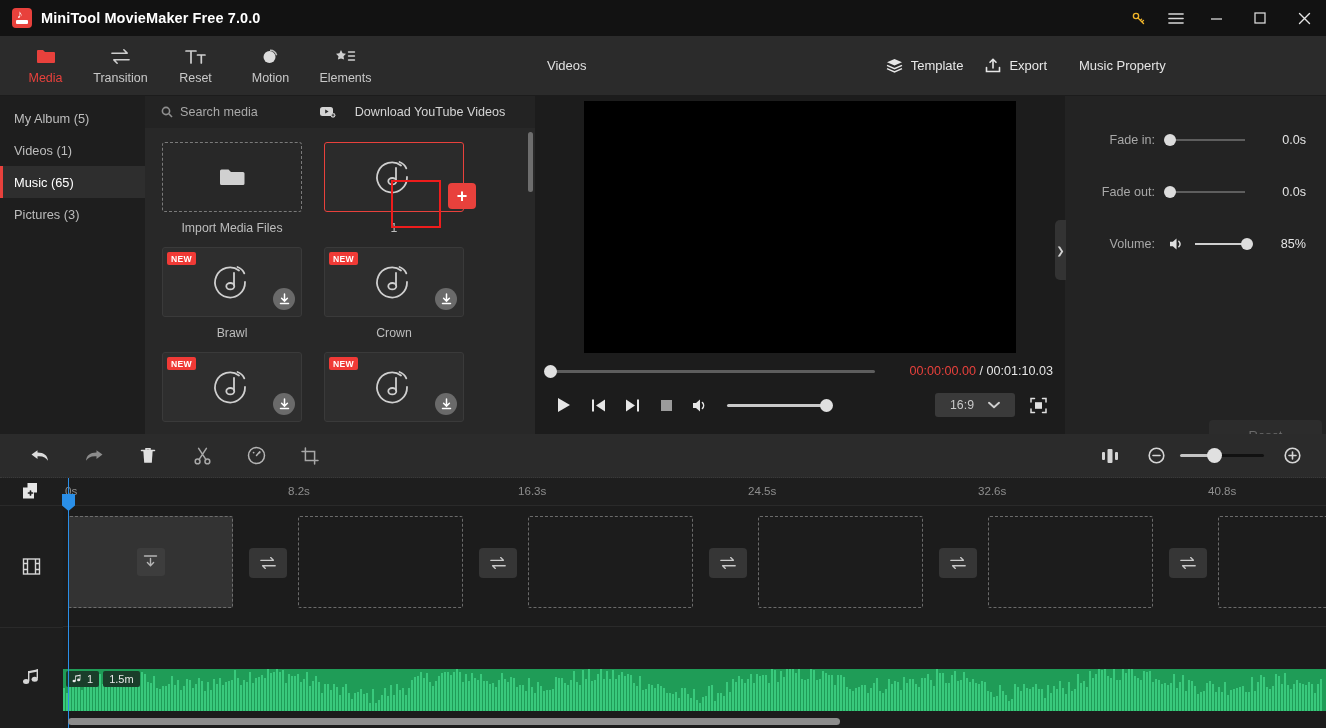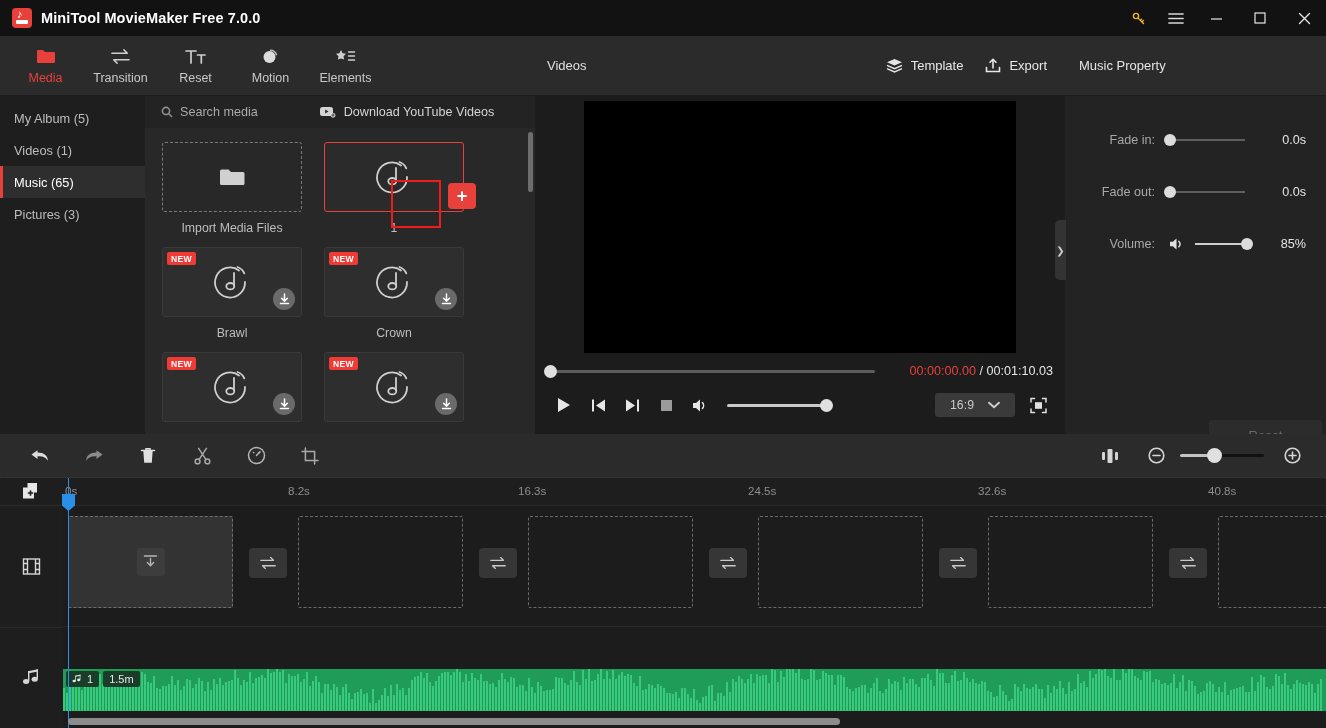--- a/index.html
+++ b/index.html
@@ -71,21 +71,21 @@
     content: ""; position: absolute; left: 0; top: 0;
     width: 3px; height: 32px; background: #e8413c;
   }
 
   .media-area { flex: 1; position: relative; background: #232323; }
   .media-toolbar {
     height: 32px; display: flex; align-items: center; background: #232323;
     font-size: 12.6px; color: #a9a9a9;
   }
   .search-box { display: flex; align-items: center; gap: 7px; margin-left: 16px; }
-  .yt-dl { display: flex; align-items: center; gap: 8px; margin-left: 62px; color: #d4d4d4; }
+  .yt-dl { display: flex; align-items: center; gap: 19px; margin-left: 62px; color: #d4d4d4; }
 
   .grid-wrap {
     position: absolute; top: 32px; left: 0; right: 0; bottom: 0;
     background: #282828; overflow: hidden;
   }
   .grid {
     display: grid; grid-template-columns: 140px 140px;
     gap: 12px 22px; padding: 14px 0 0 17px;
   }
   .cell { width: 140px; }

